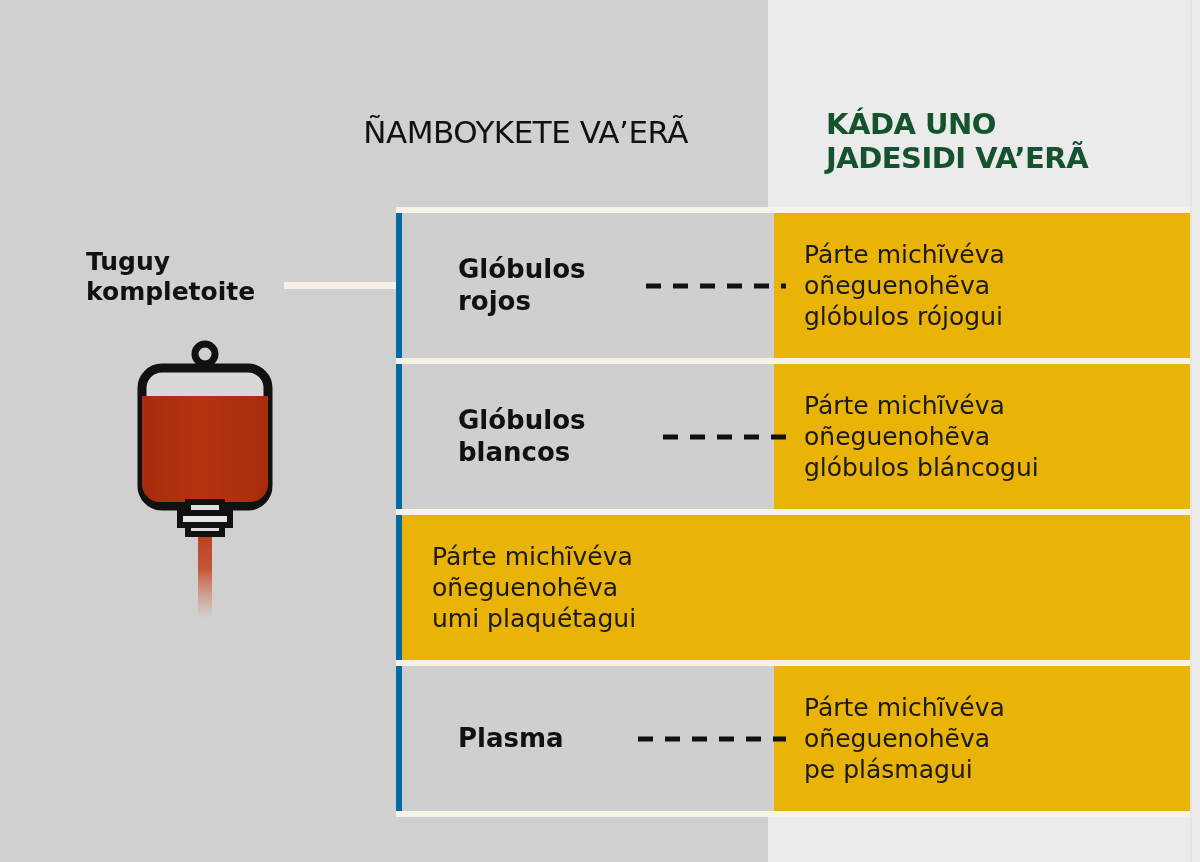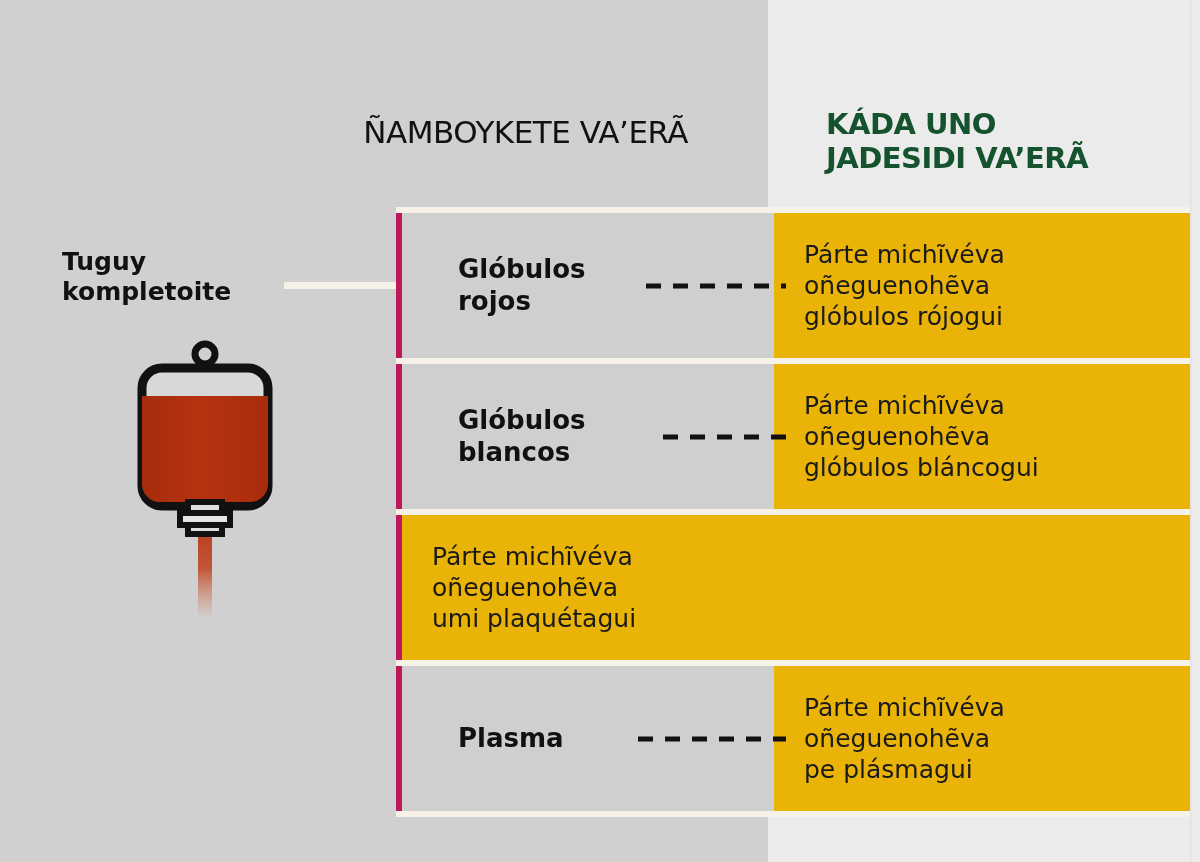--- a/index.html
+++ b/index.html
@@ -67,41 +67,41 @@
   .source-label {
     position: absolute;
     left: 62px; top: 247px;
     width: 230px;
     font-family: "DejaVu Sans", sans-serif;
     font-weight: 700;
     font-size: 25px;
     color: #111;
     line-height: 1.18;
   }
-  .source-label .ll { display: block; }
+  .source-label .ll { display: block; margin-left: 24px; }
   .connector {
     position: absolute;
     left: 284px; top: 282px;
     width: 116px; height: 7px;
     background: #f7f2e8;
   }
 
   
   .bag-wrap {
     position: absolute;
     left: 120px; top: 330px;
     width: 170px; height: 300px;
   }
 
   
   .table {
     position: absolute;
     left: 396px; top: 207px;
     width: 794px;
-    border-left: 6px solid #be185d;
+    border-left: 6px solid #0369a1;
     box-sizing: border-box;
   }
   .rule {
     height: 6px;
     background: #f7f2e8;
     width: 794px;
     margin-left: -6px;
   }
   .row {
     position: relative;

